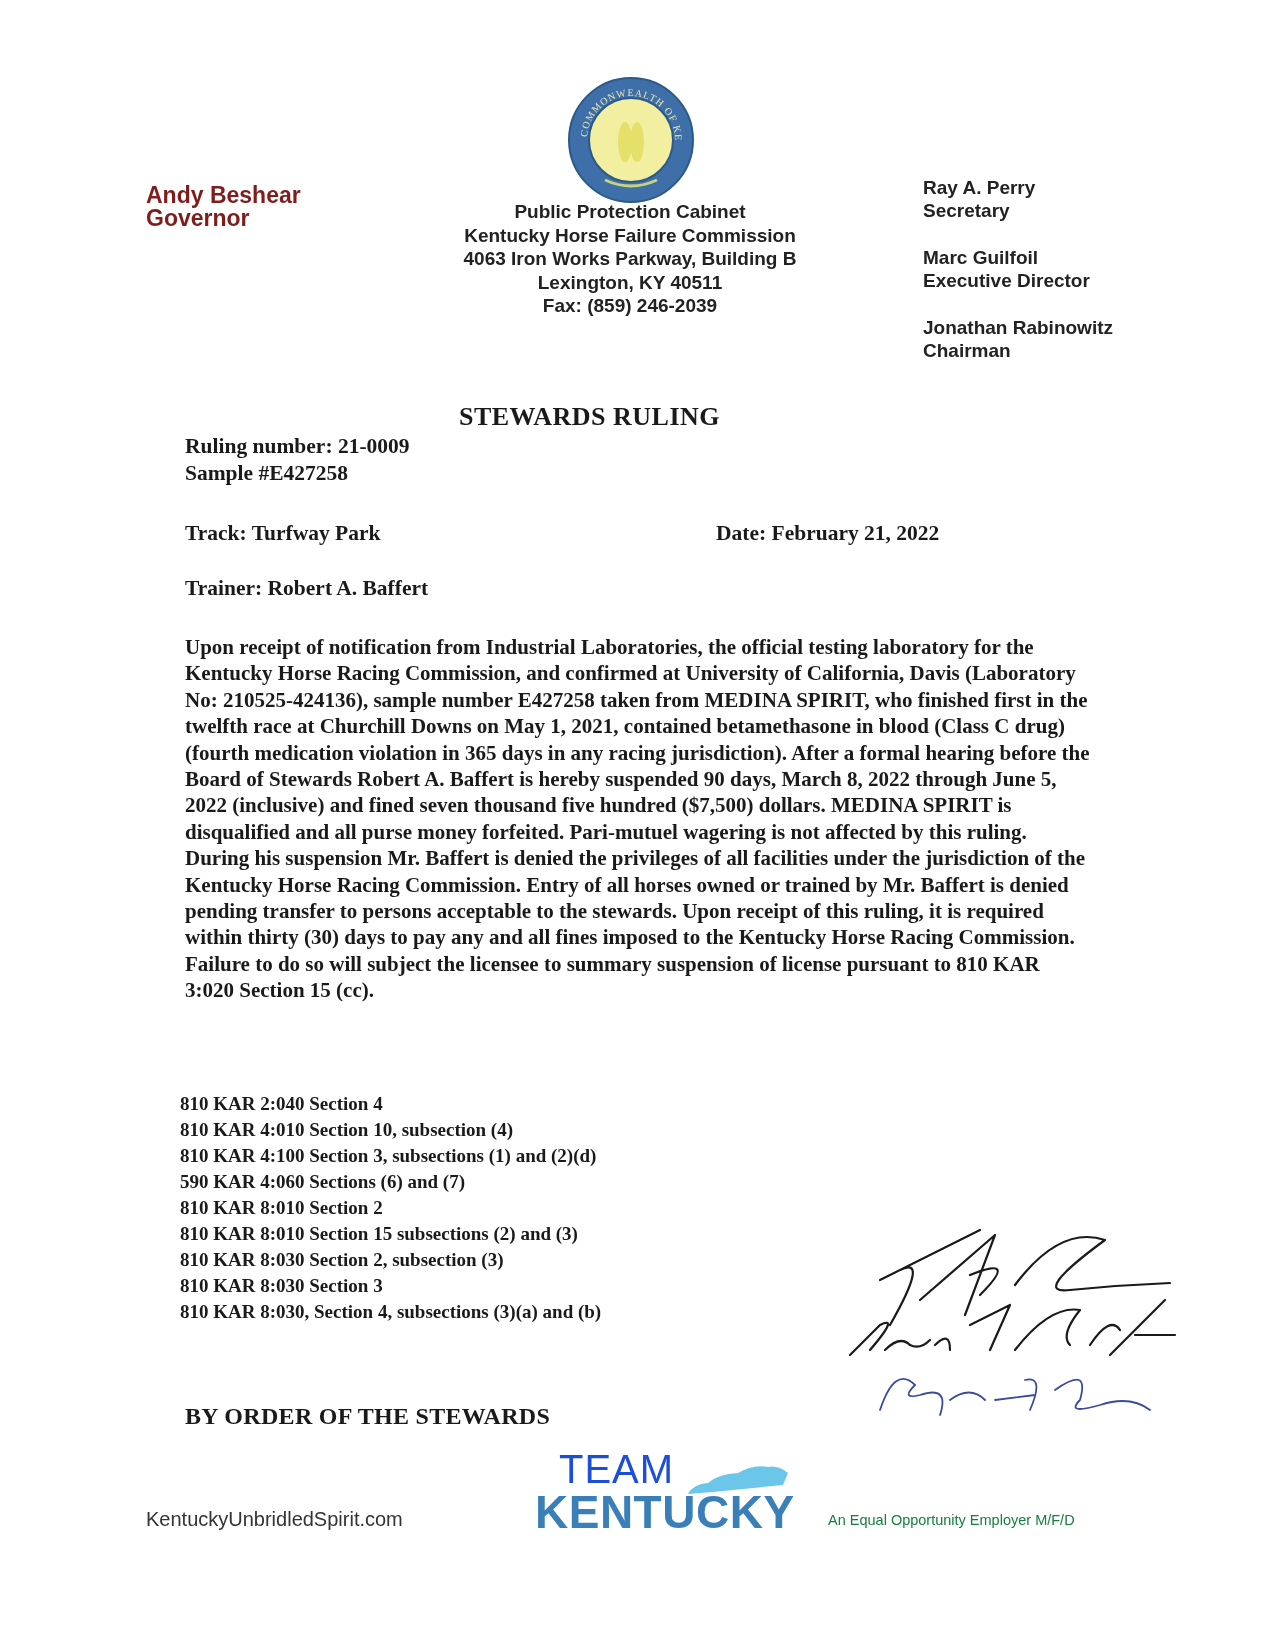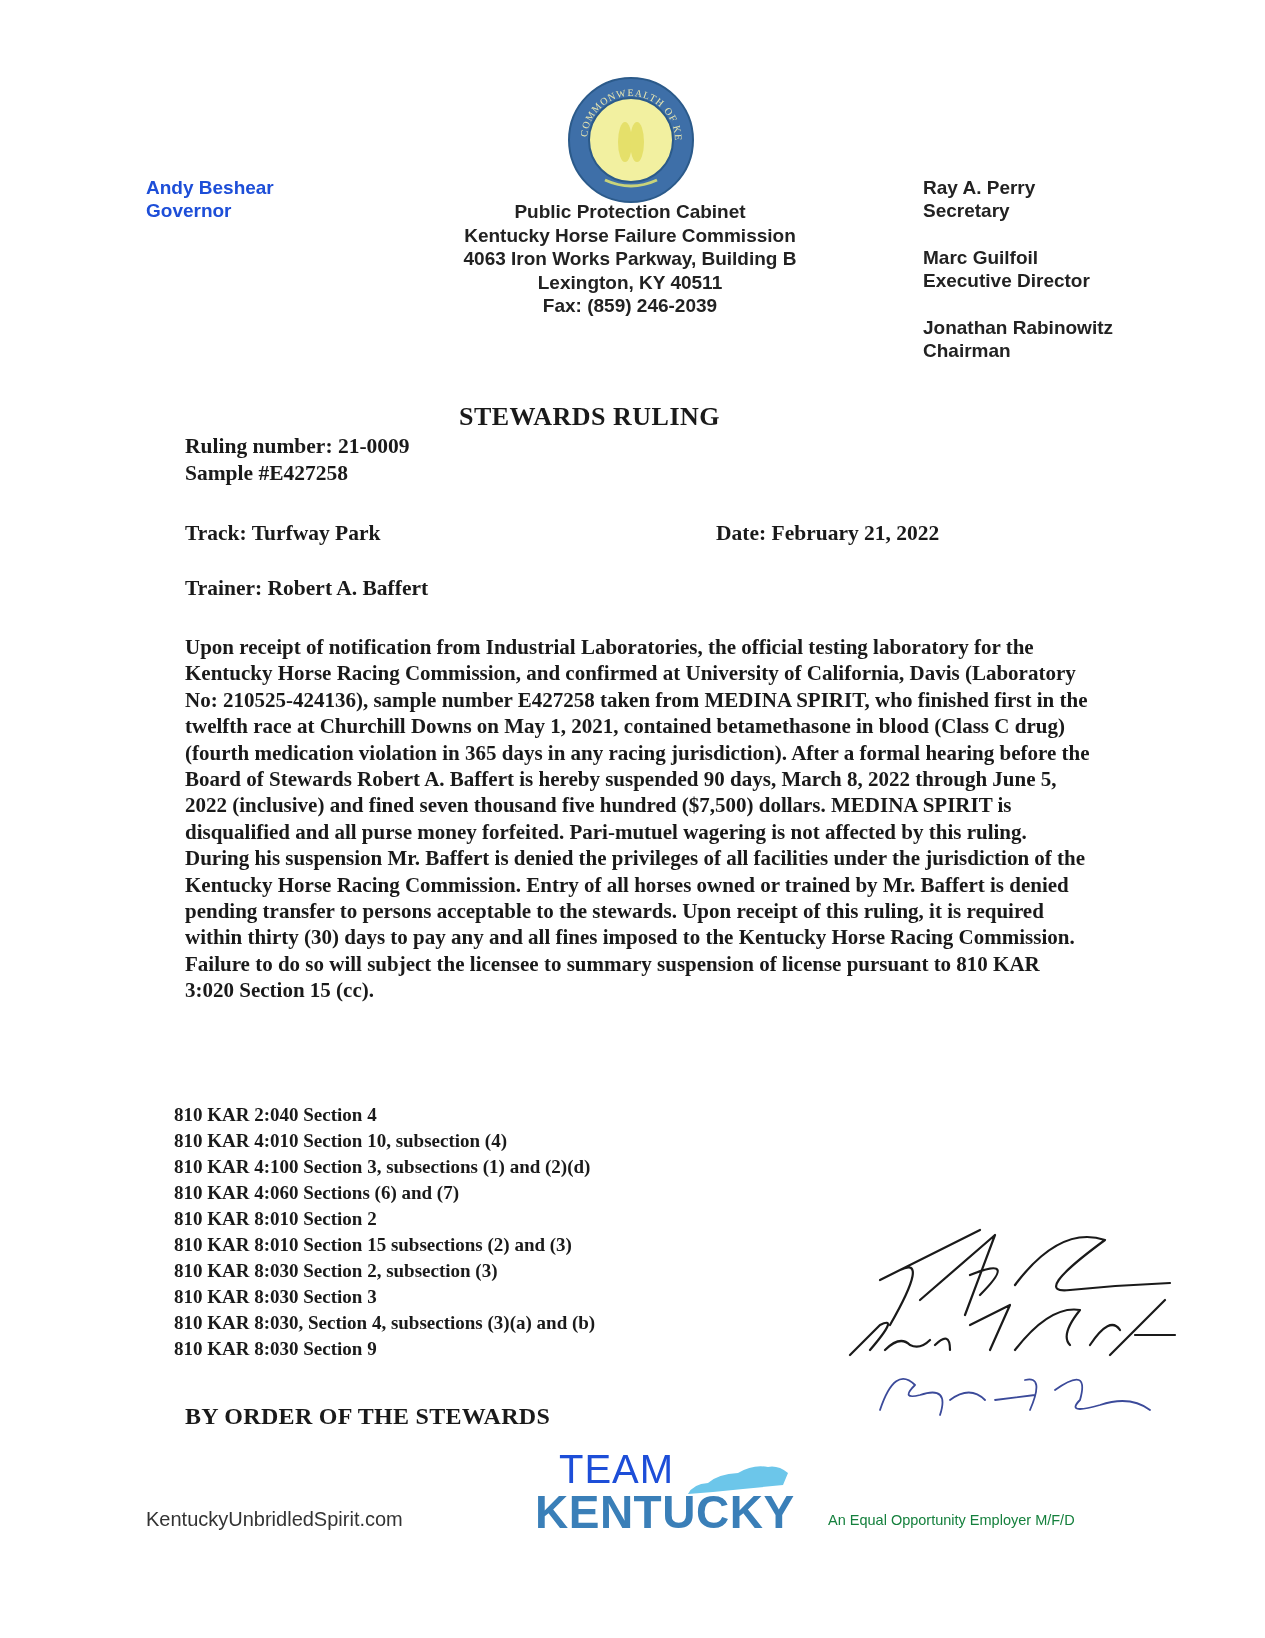--- a/index.html
+++ b/index.html
@@ -3,38 +3,38 @@
 <meta charset="utf-8">
 <style>
   html, body { margin: 0; padding: 0; background: #ffffff; }
   body { width: 1265px; height: 1638px; position: relative; overflow: hidden; color: #1a1a1a; }
   .sans { font-family: "Liberation Sans", "DejaVu Sans", sans-serif; }
   .serif { font-family: "Liberation Serif", "DejaVu Serif", serif; }
   .abs { position: absolute; }
 
   
   .seal { left: 567px; top: 76px; width: 128px; height: 128px; }
-  .hdr-left { left: 146px; top: 176px; font-size: 19px; font-weight: bold; line-height: 23px; color: #1d4ed8; }
+  .hdr-left { left: 146px; top: 184px; font-size: 23px; font-weight: bold; line-height: 23px; color: #7f1d1d; }
   .hdr-center { left: 380px; width: 500px; top: 200px; text-align: center; font-size: 19px; font-weight: bold; line-height: 23.6px; color: #222; }
   .hdr-right { right: 152px; top: 176px; text-align: left; font-size: 19px; font-weight: bold; line-height: 23px; color: #222; }
   .hdr-right .grp { margin-bottom: 24px; }
 
   
   .title { left: 0; width: 1179px; top: 402px; text-align: center; font-size: 26px; font-weight: bold; letter-spacing: 0.5px; }
   .meta { font-size: 21.5px; font-weight: bold; line-height: 27px; }
   .ruling { left: 185px; top: 433px; }
   .track { left: 185px; top: 520px; }
   .date { left: 716px; top: 520px; }
   .trainer { left: 185px; top: 575px; }
 
   
   .body-para { left: 185px; top: 634px; width: 905px; font-size: 21px; font-weight: bold; line-height: 26.4px; text-align: left; }
 
   
-  .regs { left: 174px; top: 1091px; font-size: 19px; font-weight: bold; line-height: 26px; margin-top: 11px; }
+  .regs { left: 180px; top: 1091px; font-size: 19px; font-weight: bold; line-height: 26px; }
   .regs div { white-space: nowrap; }
 
   .order { left: 185px; top: 1403px; font-size: 24px; font-weight: bold; letter-spacing: 0.3px; }
 
   
   .sigs { left: 820px; top: 1185px; width: 360px; height: 240px; }
 
   
   .foot-left { left: 146px; top: 1508px; font-size: 20px; color: #333; }
   .foot-right { left: 828px; top: 1512px; font-size: 14.5px; color: #15803d; }
@@ -97,27 +97,26 @@
 <div class="abs meta track serif">Track: Turfway Park</div>
 <div class="abs meta date serif">Date: February 21, 2022</div>
 <div class="abs meta trainer serif">Trainer: Robert A. Baffert</div>
 
 <div class="abs body-para serif">Upon receipt of notification from Industrial Laboratories, the official testing laboratory for the Kentucky Horse Racing Commission, and confirmed at University of California, Davis (Laboratory No: 210525-424136), sample number E427258 taken from MEDINA SPIRIT, who finished first in the twelfth race at Churchill Downs on May 1, 2021, contained betamethasone in blood (Class C drug)(fourth medication violation in 365 days in any racing jurisdiction). After a formal hearing before the Board of Stewards Robert A. Baffert is hereby suspended 90 days, March 8, 2022 through June 5, 2022 (inclusive) and fined seven thousand five hundred ($7,500) dollars. MEDINA SPIRIT is disqualified and all purse money forfeited. Pari-mutuel wagering is not affected by this ruling. During his suspension Mr. Baffert is denied the privileges of all facilities under the jurisdiction of the Kentucky Horse Racing Commission. Entry of all horses owned or trained by Mr. Baffert is denied pending transfer to persons acceptable to the stewards. Upon receipt of this ruling, it is required within thirty (30) days to pay any and all fines imposed to the Kentucky Horse Racing Commission. Failure to do so will subject the licensee to summary suspension of license pursuant to 810 KAR 3:020 Section 15 (cc).</div>
 
 <div class="abs regs serif">
   <div>810 KAR 2:040 Section 4</div>
   <div>810 KAR 4:010 Section 10, subsection (4)</div>
   <div>810 KAR 4:100 Section 3, subsections (1) and (2)(d)</div>
-  <div>810 KAR 4:060 Sections (6) and (7)</div>
+  <div>590 KAR 4:060 Sections (6) and (7)</div>
   <div>810 KAR 8:010 Section 2</div>
   <div>810 KAR 8:010 Section 15 subsections (2) and (3)</div>
   <div>810 KAR 8:030 Section 2, subsection (3)</div>
   <div>810 KAR 8:030 Section 3</div>
   <div>810 KAR 8:030, Section 4, subsections (3)(a) and (b)</div>
-  <div>810 KAR 8:030 Section 9</div>
 </div>
 
 <div class="abs order serif">BY ORDER OF THE STEWARDS</div>
 
 <div class="abs sigs">
   <svg width="360" height="240" viewBox="0 0 360 240" fill="none" stroke-linecap="round" stroke-linejoin="round">
     <g stroke="#1a1a1a" stroke-width="2.2">
       <path d="M 60 95 L 160 45 M 80 85 Q 110 70 70 140 M 100 115 L 175 50 L 145 130 M 150 90 Q 200 70 160 110 M 195 100 Q 240 40 285 55 Q 210 110 250 105 Q 300 100 350 98"></path>
     </g>
     <g stroke="#1a1a1a" stroke-width="2.2">

